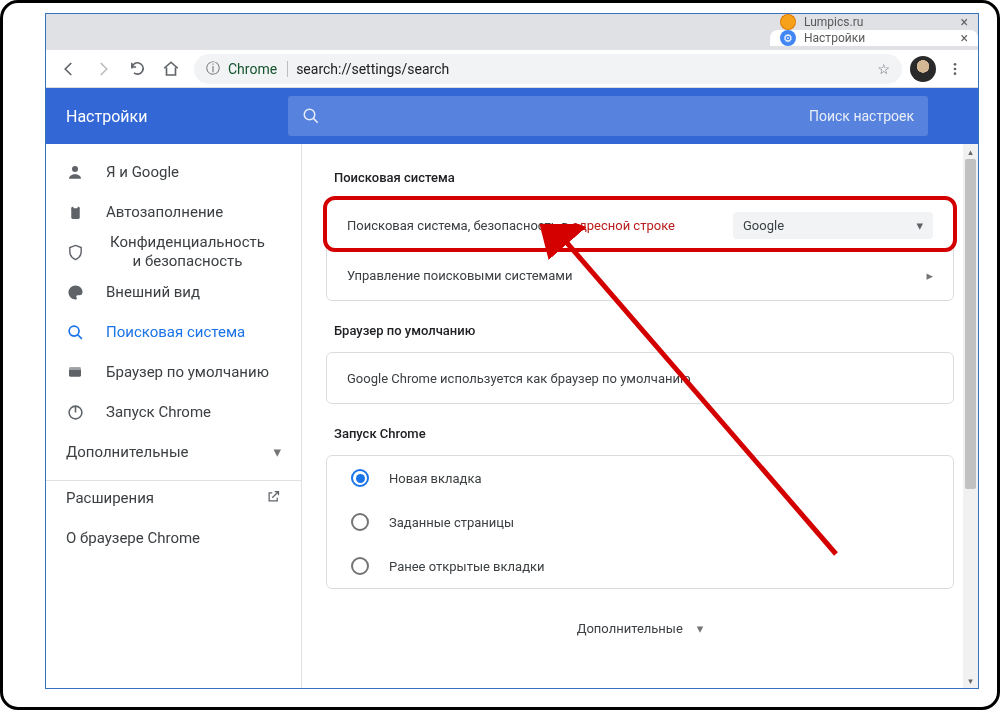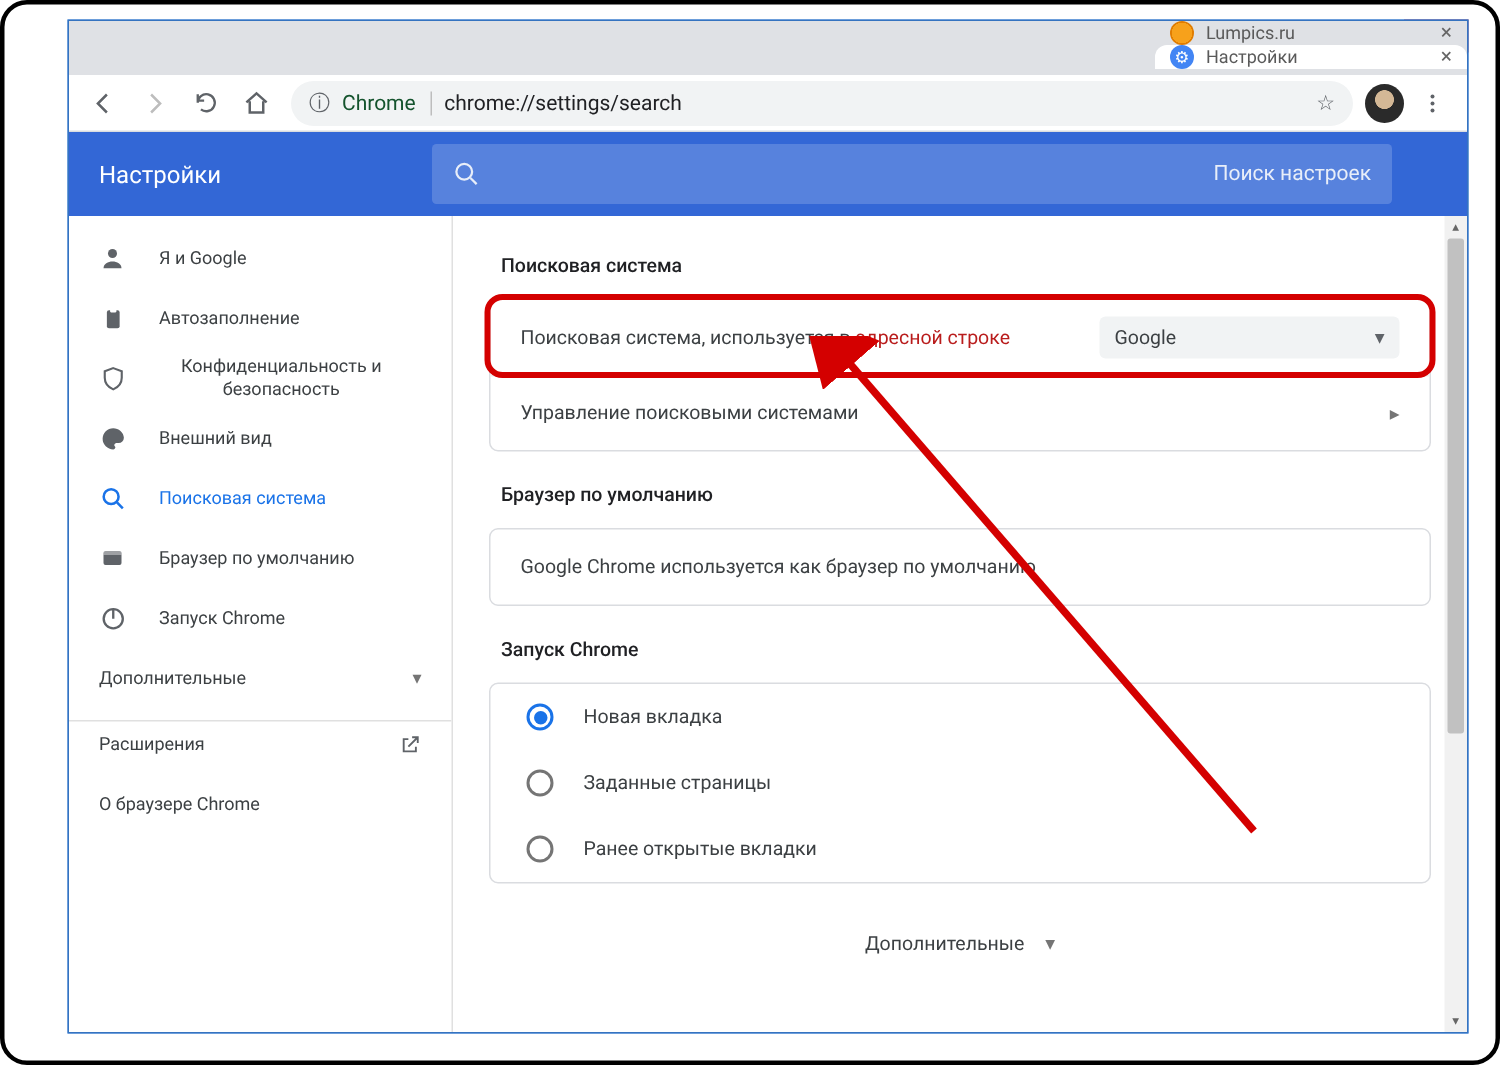--- a/index.html
+++ b/index.html
@@ -20,21 +20,21 @@
 .toolbtn { width:30px; height:30px; display:flex; align-items:center; justify-content:center; color:#5f6368; border-radius:50%; cursor:pointer; }
 .toolbtn.disabled { color:#bdbdbd; }
 .omnibox { flex:1; height:30px; background:#f1f3f4; border-radius:15px; display:flex; align-items:center; padding:0 12px; font-size:14px; color:#202124; gap:8px; margin:0 4px; }
 .omni-prefix { color:#14532d; border-right:1px solid #bdbdbd; padding-right:10px; }
 .avatar { width:26px; height:26px; border-radius:50%; background:#333 radial-gradient(circle at 50% 40%, #d4b896 30%, #2a2a2a 32%); cursor:pointer; }
 .content-area { flex:1; display:flex; flex-direction:column; background:#fff; overflow:hidden; }
 .blue-header { background:#3367d6; height:56px; display:flex; align-items:center; padding-left:20px; color:#fff; }
 .settings-title { font-size:16px; width:222px; }
 .searchbox { flex:1; max-width:640px; height:40px; background:rgba(255,255,255,0.18); border-radius:3px; display:flex; align-items:center; padding:0 14px; gap:14px; font-size:14px; color:#e8eef9;justify-content:space-between; }
 .main-row { flex:1; display:flex; overflow:hidden; position:relative; }
-.sidebar { width:256px; background:#fff; border-right:1px solid #e0e0e0; padding-top:8px; font-size:12px; color:#3c4043; overflow-y:auto; }
+.sidebar { width:256px; background:#fff; border-right:1px solid #e0e0e0; padding-top:8px; font-size:15px; color:#3c4043; overflow-y:auto; }
 .nav-item { display:flex; align-items:center; height:40px; padding:0 20px; gap:22px; cursor:pointer; border-radius:0 20px 20px 0; margin-right:12px; }
 .nav-item.active { color:#1a73e8; }
 .nav-icon { width:18px; height:18px; display:flex; align-items:center; justify-content:center; color:#5f6368; flex-shrink:0; }
 .nav-item.active .nav-icon { color:#1a73e8; }
 .nav-label.wrap { line-height:1.25;text-align:center; }
 .sidebar-sep { border-top:1px solid #e0e0e0; margin:8px 0; }
 .adv { display:flex; align-items:center; justify-content:space-between; height:40px; padding:0 20px; cursor:pointer; }
 .ext-row { display:flex; align-items:flex-start; justify-content:space-between; height:40px; padding:0 20px; cursor:pointer; }
 .settings-main { flex:1; overflow-y:auto; padding:18px 24px 10px 24px; background:#fff; position:relative; }
 .section-title { font-size:13px; color:#202124; margin:8px 0 14px 8px; font-weight:500; }
@@ -101,21 +101,21 @@
             </svg>
           </div>
   <div class="toolbtn">
             <svg width="18" height="18" viewBox="0 0 24 24" fill="none" stroke="#5f6368" stroke-width="2.2">
               <path d="M3 11l9-8 9 8M6 10v10h12V10"></path>
             </svg>
           </div>
   <div class="omnibox">
     <span style="color:#5f6368;">ⓘ</span>
     <span class="omni-prefix">Chrome</span>
-    <span>chrome://settings/search</span>
+    <span>search://settings/search</span>
     <span style="margin-left:auto;color:#5f6368;">☆</span>
   </div>
   <div class="avatar"></div>
   <div class="toolbtn">
             <svg width="16" height="16" viewBox="0 0 24 24" fill="#5f6368">
               <circle cx="12" cy="5" r="2"></circle>
               <circle cx="12" cy="12" r="2"></circle>
               <circle cx="12" cy="19" r="2"></circle>
             </svg>
           </div>
@@ -211,21 +211,21 @@
       </div>
       <div class="ext-row">
         <span>О браузере Chrome</span>
       </div>
     </div>
 
     <div class="settings-main">
       <div class="section-title">Поисковая система</div>
       <div class="card" style="position:relative;">
         <div class="card-row">
-          <span><span>Поисковая система, используется в </span><span class="link-inline">адресной строке</span></span>
+          <span><span>Поисковая система, безопасность в </span><span class="link-inline">адресной строке</span></span>
           <div class="select-box">
             <span>Google</span>
             <span style="color:#5f6368;">▾</span>
           </div>
         </div>
         <div class="card-row">
           <span>Управление поисковыми системами</span>
           <span class="chevron-right">▸</span>
         </div>
         <div class="highlight" style="top:-4px;left:-4px;right:-4px;height:56px;"></div>

